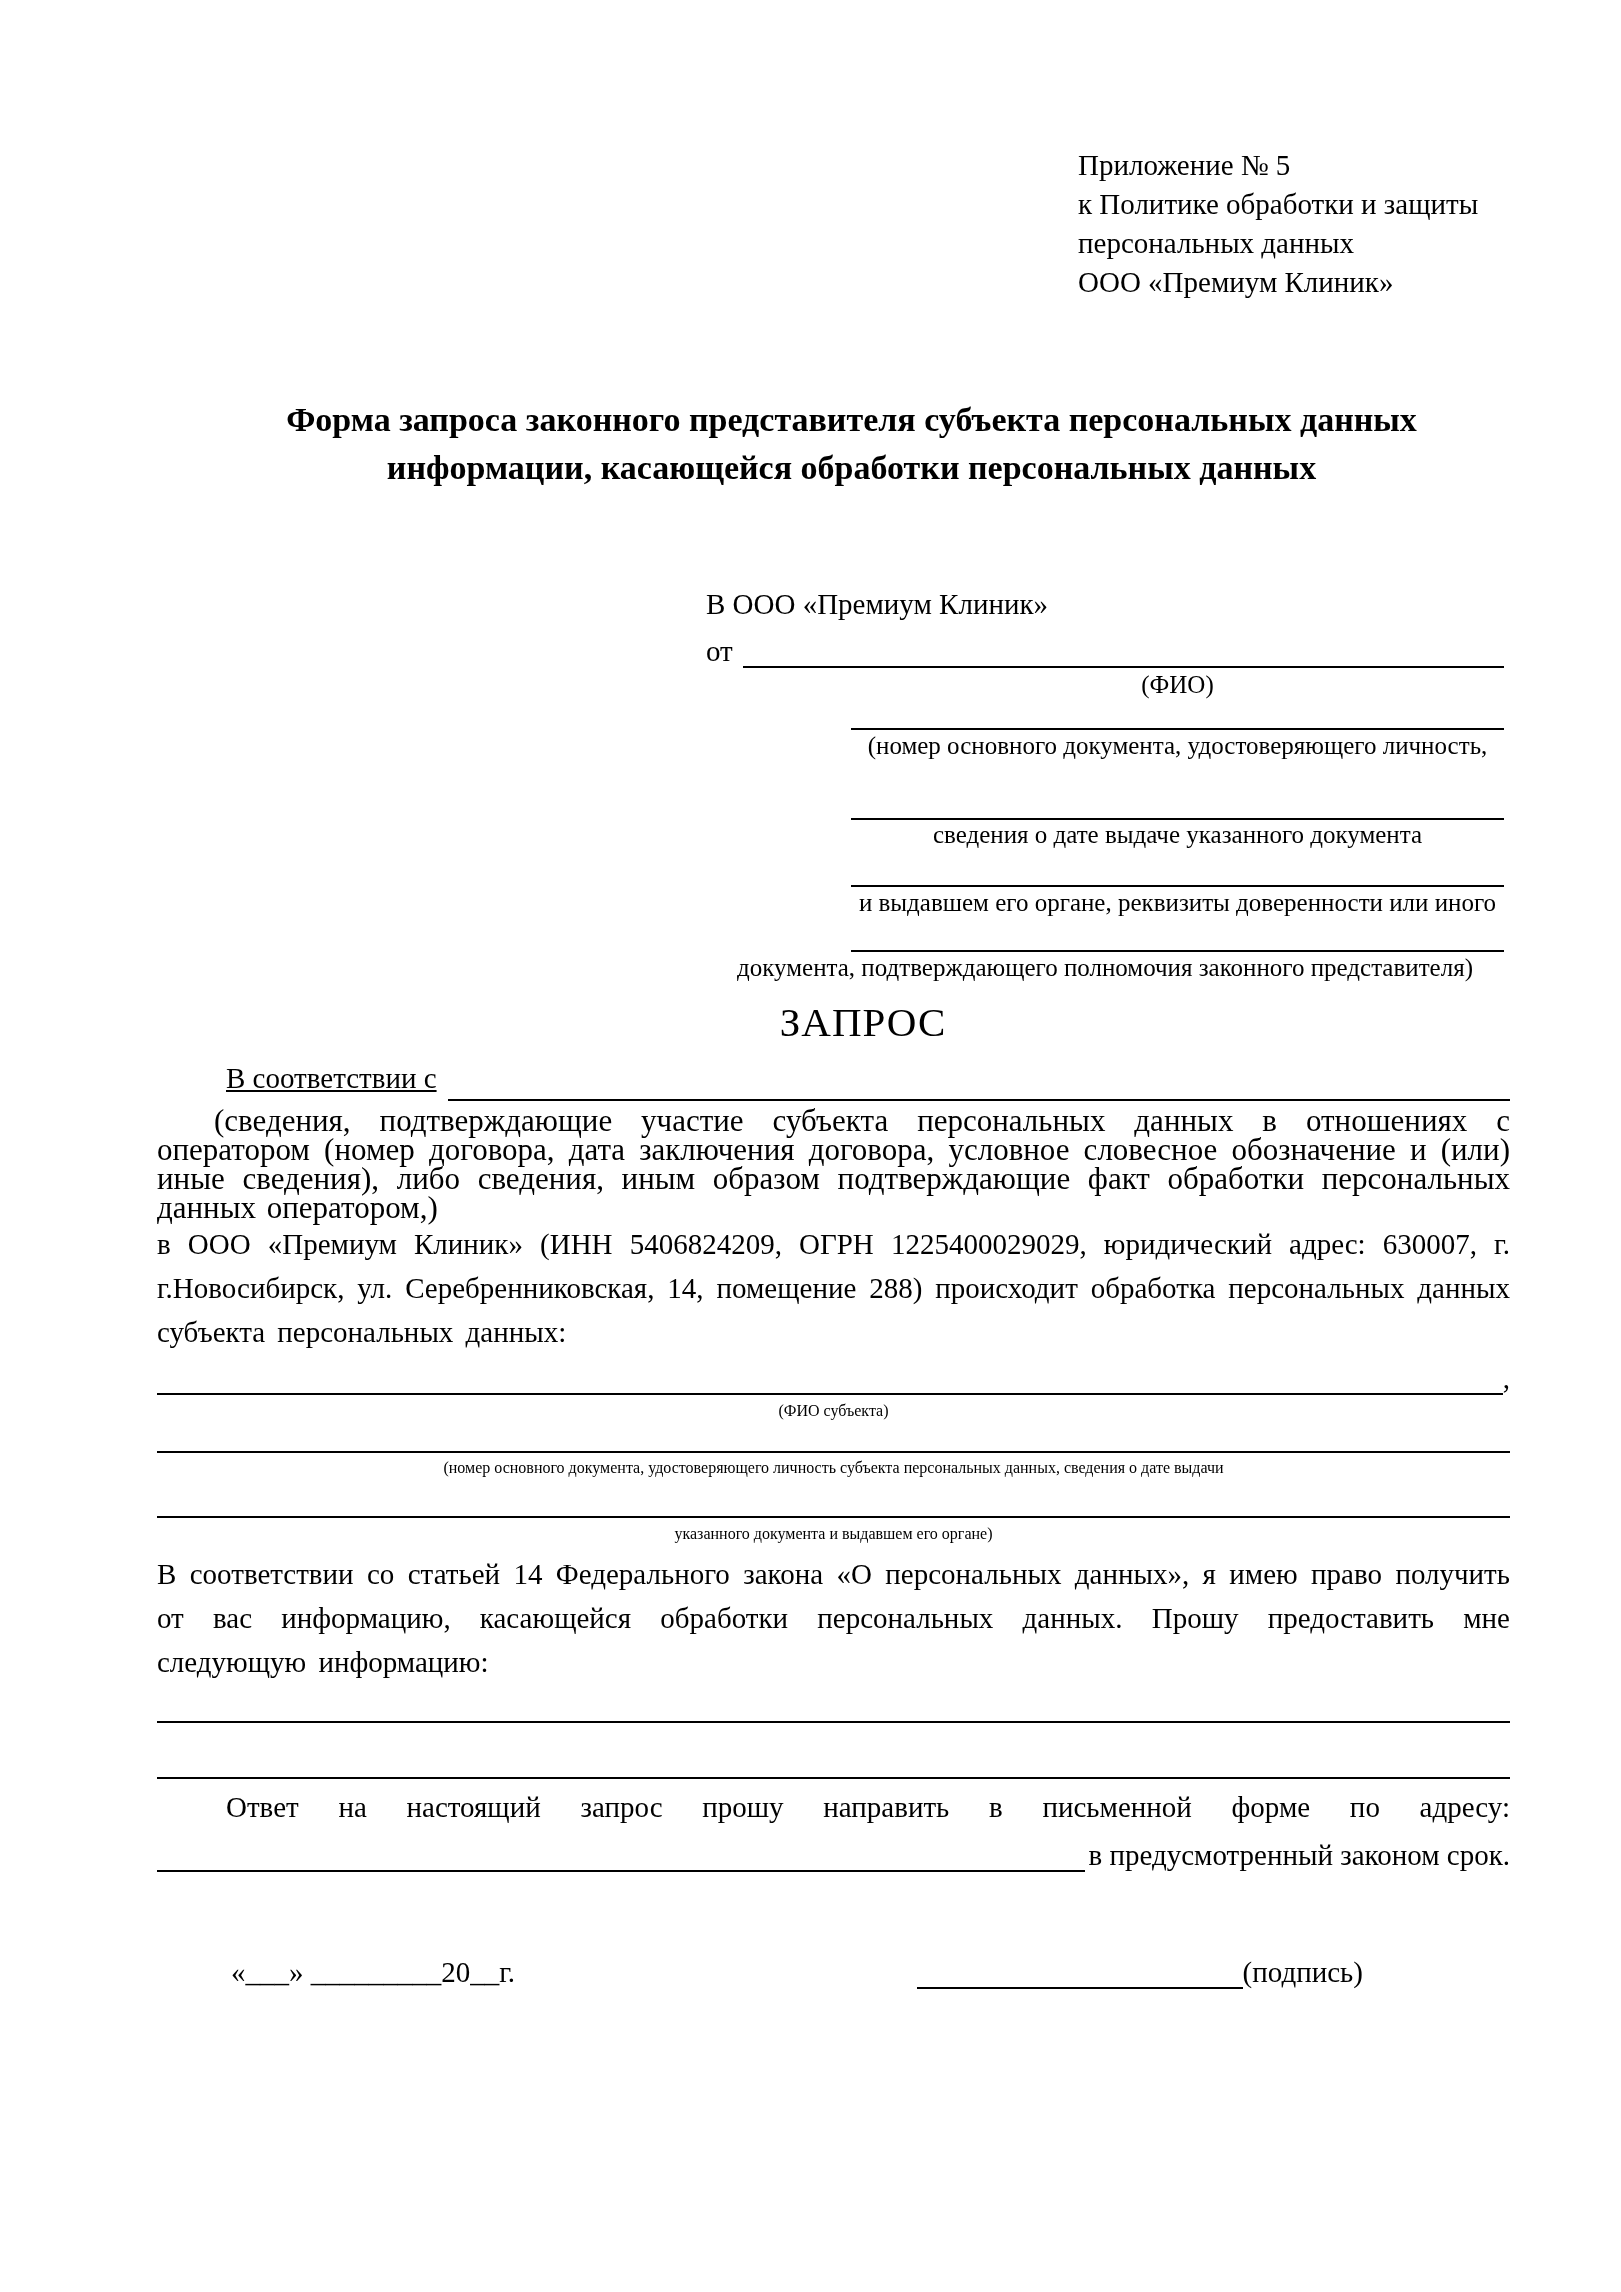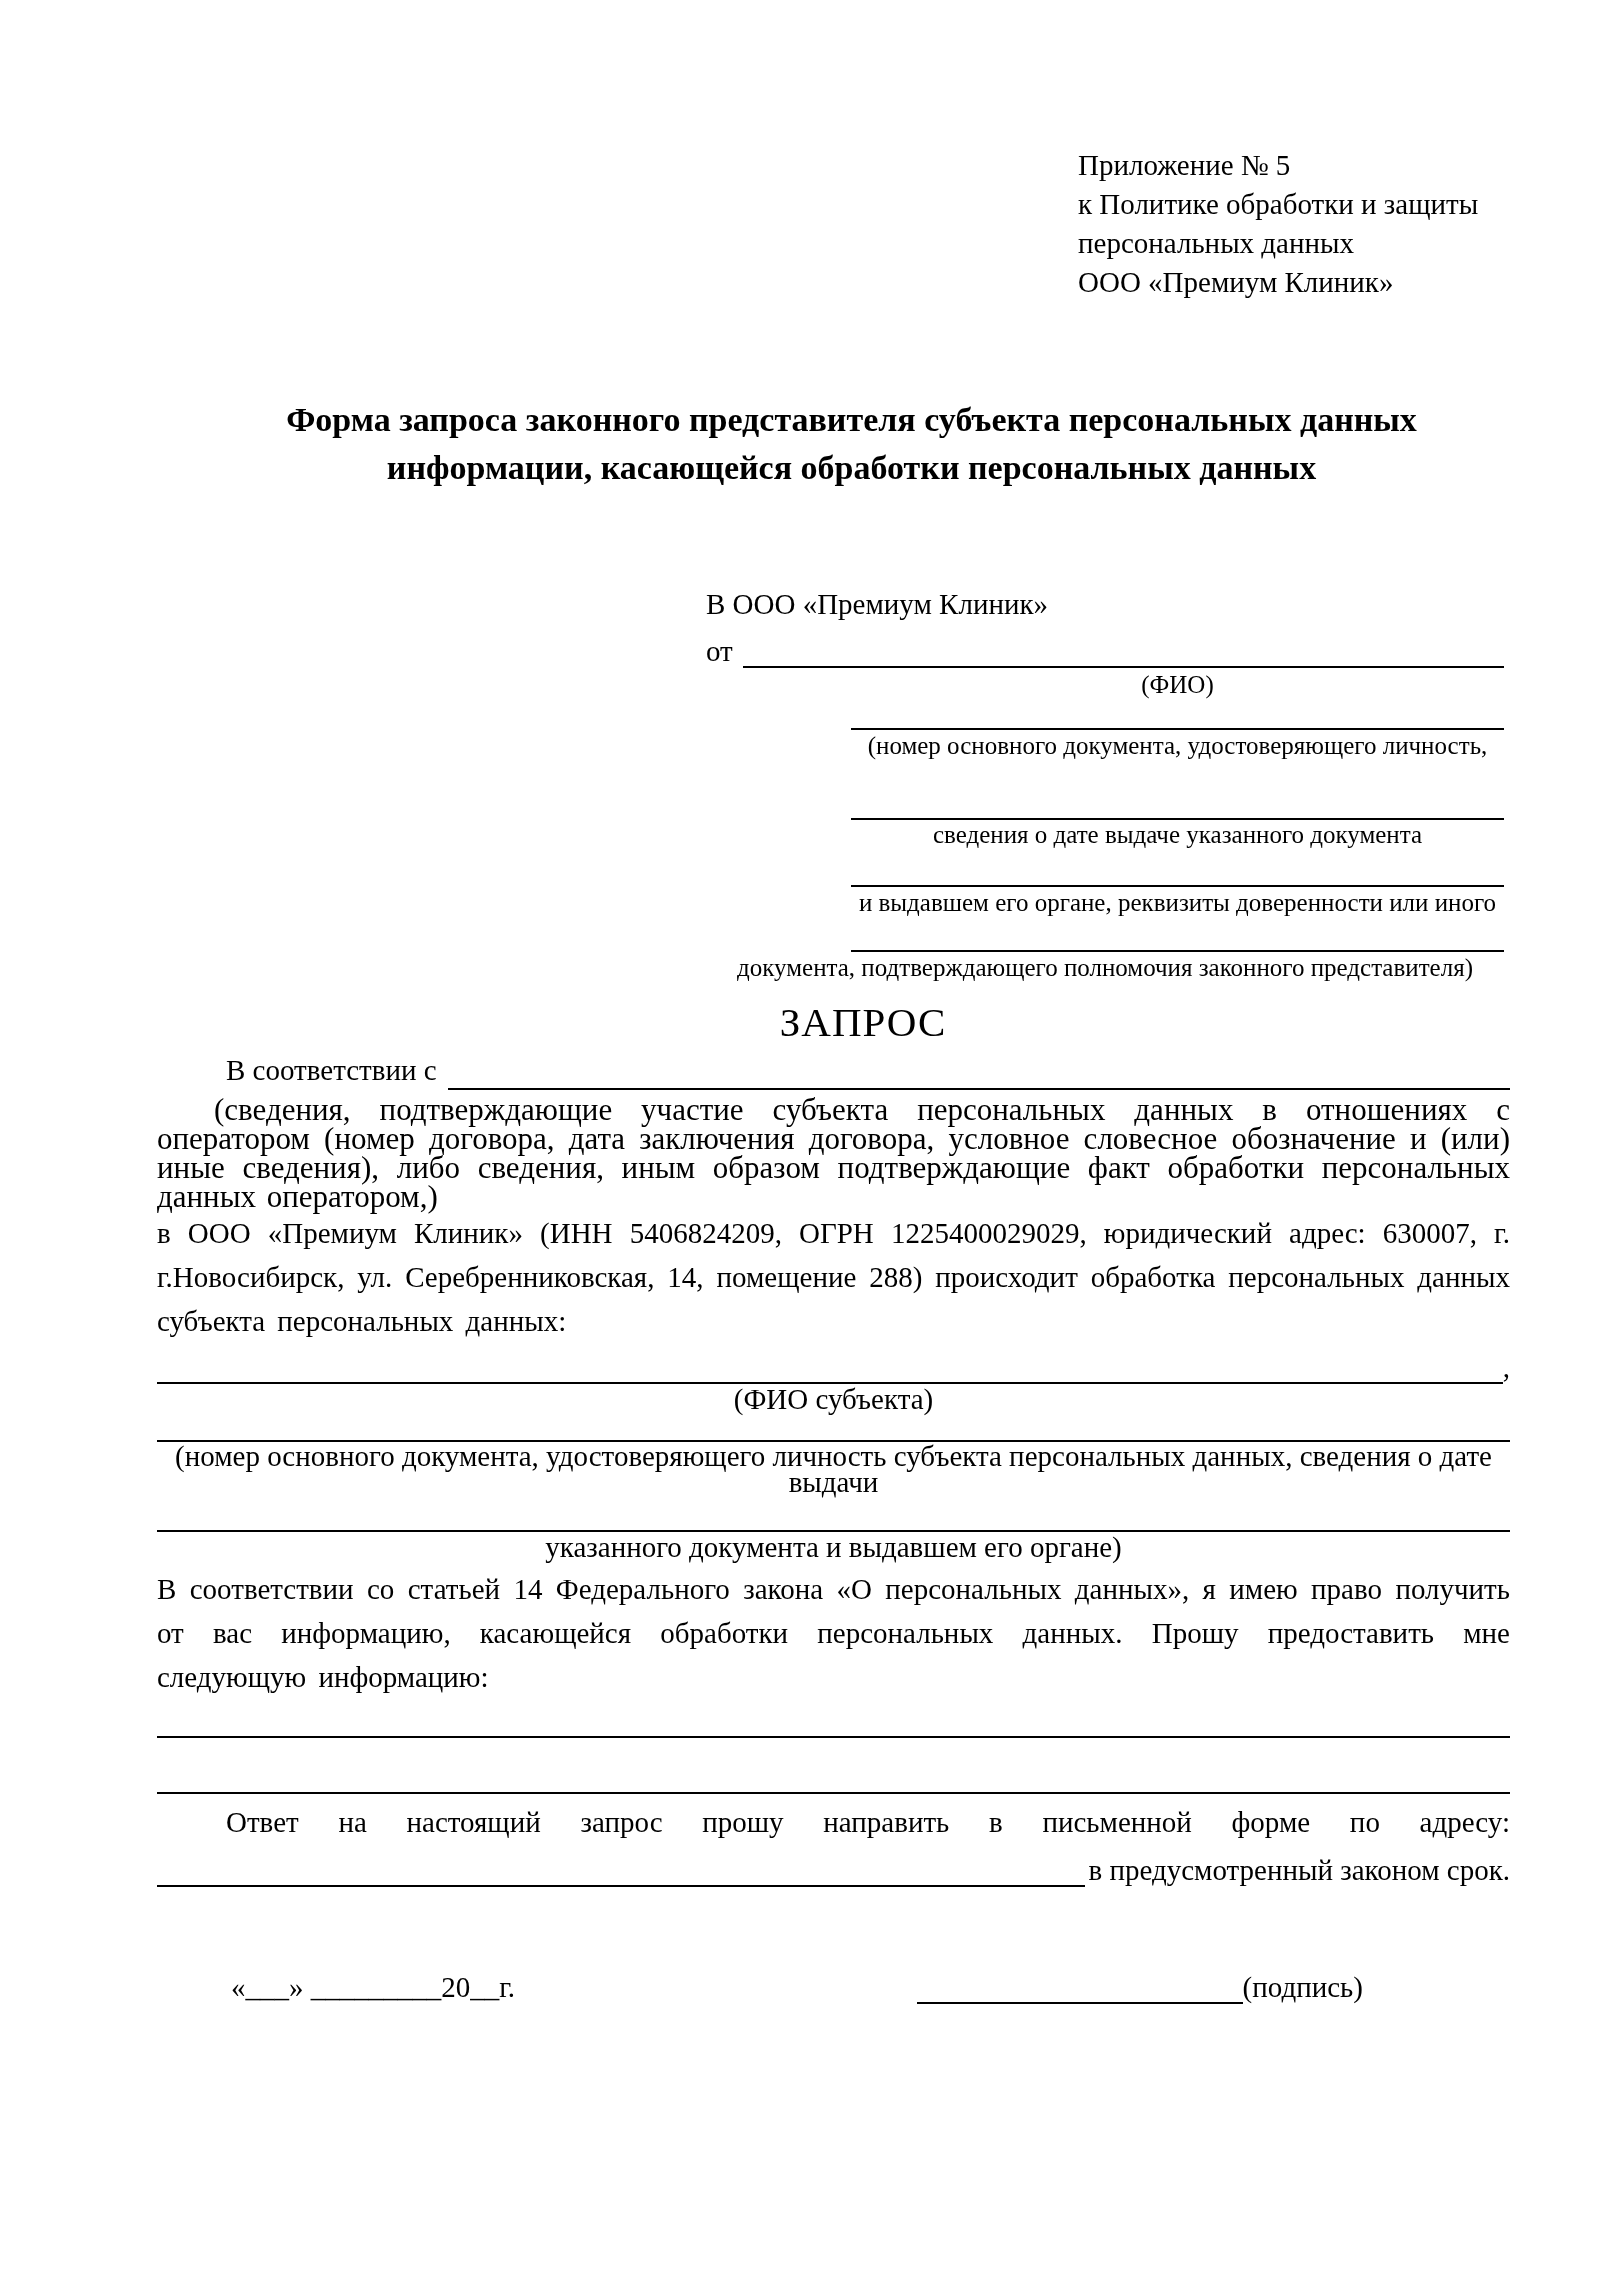--- a/index.html
+++ b/index.html
@@ -91,23 +91,24 @@
   .zapros {
     text-align: center;
     font-size: 41px;
     font-weight: 400;
     line-height: 37px;
     letter-spacing: 1px;
     margin: 0 0 0 59px;
   }
   .acc-row {
     display: flex;
-    align-items: center;
-    margin-top: 10px;
+    align-items: flex-start;
+    margin-top: 21px;
     height: 39px;
+    text-decoration: underline;
   }
   .acc-label {
     padding-left: 69px;
     padding-right: 11.8px;
     white-space: nowrap;
   }
   .note {
     margin-top: 4.9px;
     font-size: 31px;
     line-height: 29px;
@@ -121,21 +122,21 @@
     word-spacing: 4.9px;
   }
   .fio-row {
     display: flex;
     align-items: flex-end;
     margin-top: 3.9px;
     height: 37px;
   }
   .cap-c {
     text-align: center;
-    font-size: 29px;
+    font-size: 16px;
     line-height: 25.5px;
     margin-top: 2.9px;
   }
   .srule {
     border-bottom: 2.9px solid #000;
     height: 0;
   }
   .srule.s1 { margin-top: 27.4px; }
   .srule.s2 { margin-top: 35px; }
   .law-para { margin-top: 5.9px; }

